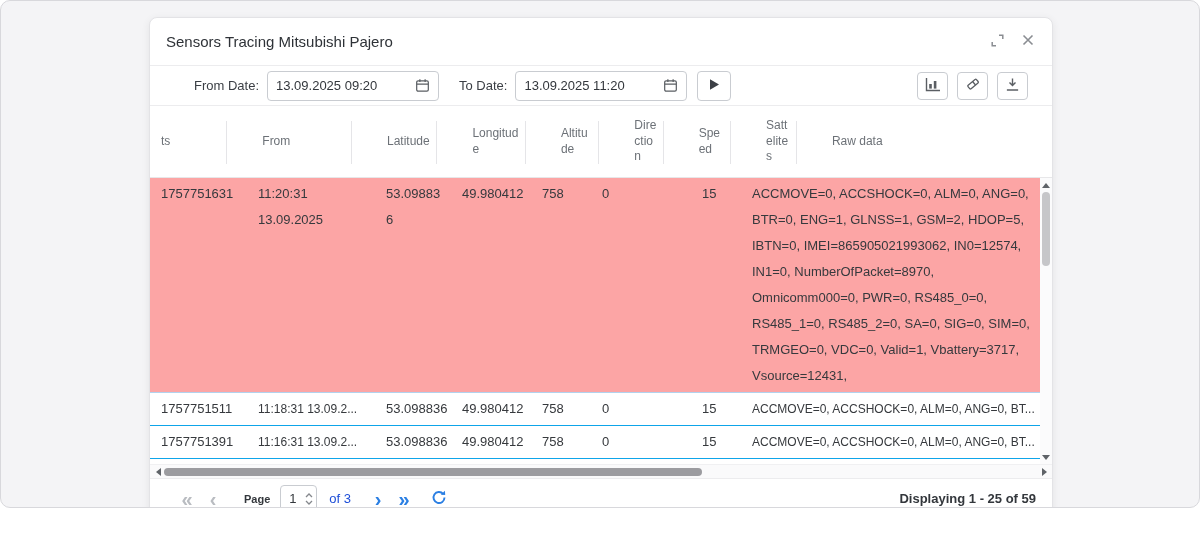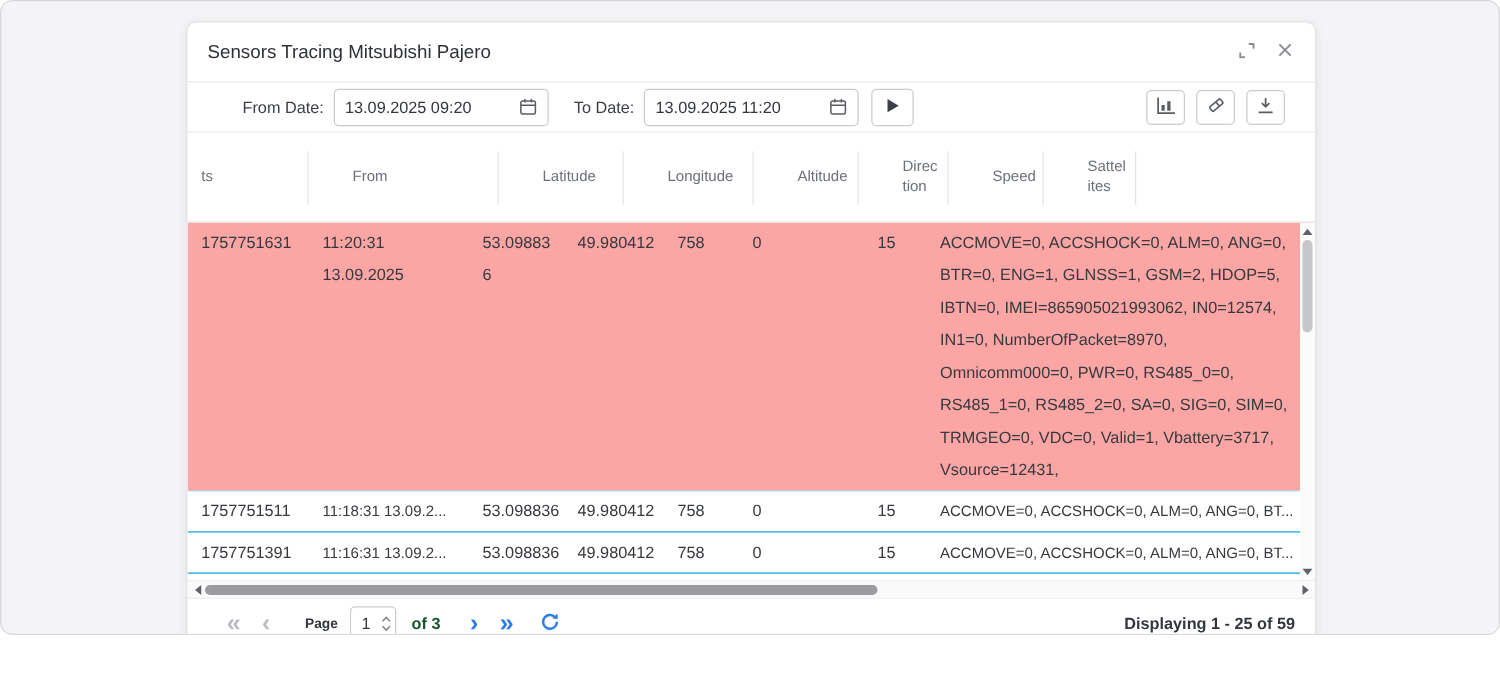--- a/index.html
+++ b/index.html
@@ -68,21 +68,21 @@
   
   .pager { flex:0 0 40px; display:flex; align-items:center; padding:0 16px 0 24px; border-top:1px solid #ececee; }
   .pg-btn { background:none; border:none; font-family:inherit; font-size:20px; font-weight:700; line-height:1;
             width:26px; text-align:center; padding:0; cursor:pointer; }
   .pg-btn.disabled { color:#b9bcc1; cursor:default; }
   .pg-btn.active { color:#2b7fe3; }
   .pg-label { font-size:11px; font-weight:700; color:#33373c; margin-left:18px; }
   .page-input-wrap { width:37px; height:27px; margin-left:10px; border:1px solid #c9ccd1; border-radius:4px;
                      display:flex; align-items:center; background:#fff; padding-right:3px; }
   .page-input { width:100%; min-width:0; border:none; outline:none; font-family:inherit; font-size:13px; color:#33373c; padding-left:8px; }
-  .of-label { font-size:13px; font-weight:700; color:#14532d; margin-left:12px; margin-right:14px; }
+  .of-label { font-size:13px; font-weight:400; color:#1d4ed8; margin-left:12px; margin-right:14px; }
   .refresh-btn { background:none; border:none; cursor:pointer; margin-left:14px; display:flex; align-items:center; }
   .status { margin-left:auto; font-size:13px; font-weight:700; color:#33373c; }
 </style>
 </head>
 <body>
 
 <div class="stage">
   <section class="card">
 
     <header class="titlebar">
@@ -168,20 +168,21 @@
 
     <div class="grid-header">
       <div class="hcell c-ts">ts</div>
       <div class="hcell c-date">From</div>
       <div class="hcell c-lat">Latitude</div>
       <div class="hcell c-lon">Longitude</div>
       <div class="hcell c-alt">Altitude</div>
       <div class="hcell c-dir">Direction</div>
       <div class="hcell c-speed">Speed</div>
       <div class="hcell c-sat">Sattelites</div>
+      <div class="hcell c-raw">Raw data</div>
     </div>
 
     <div class="grid-body">
 
       <div class="grow selected">
         <div class="gcell c-ts">1757751631</div>
         <div class="gcell c-date">11:20:31 13.09.2025</div>
         <div class="gcell c-lat">53.098836</div>
         <div class="gcell c-lon">49.980412</div>
         <div class="gcell c-alt">758</div>

